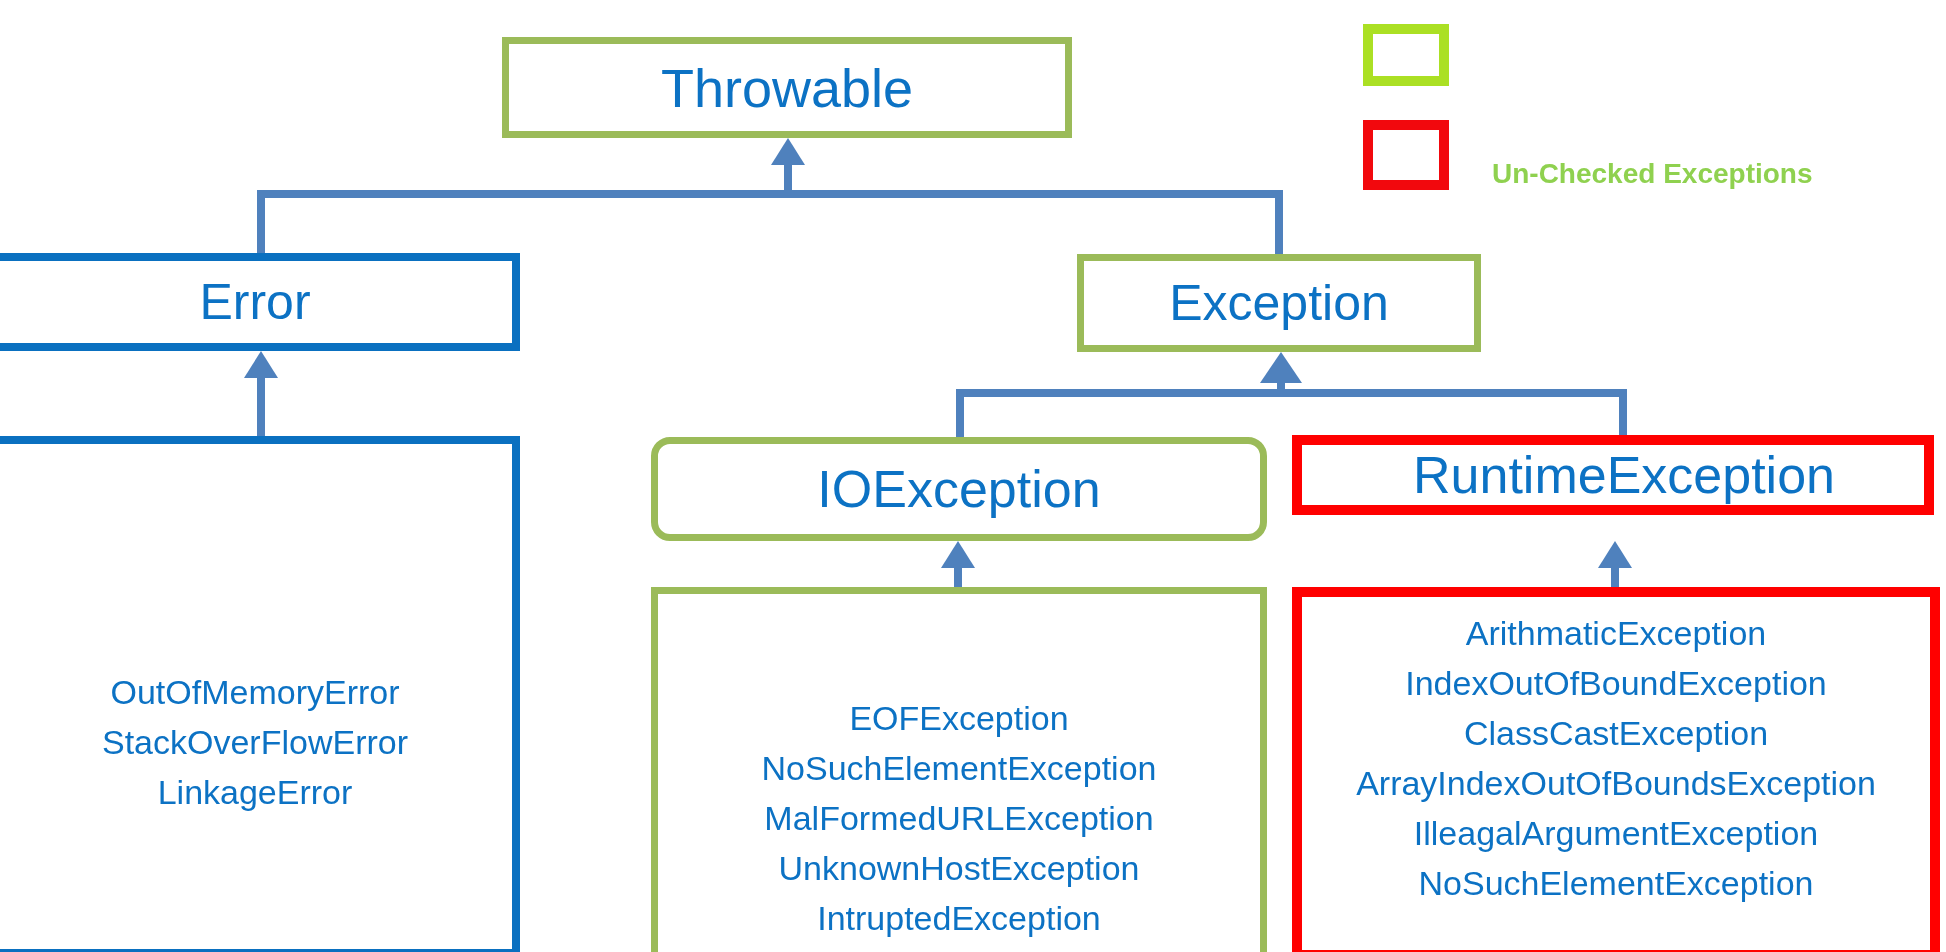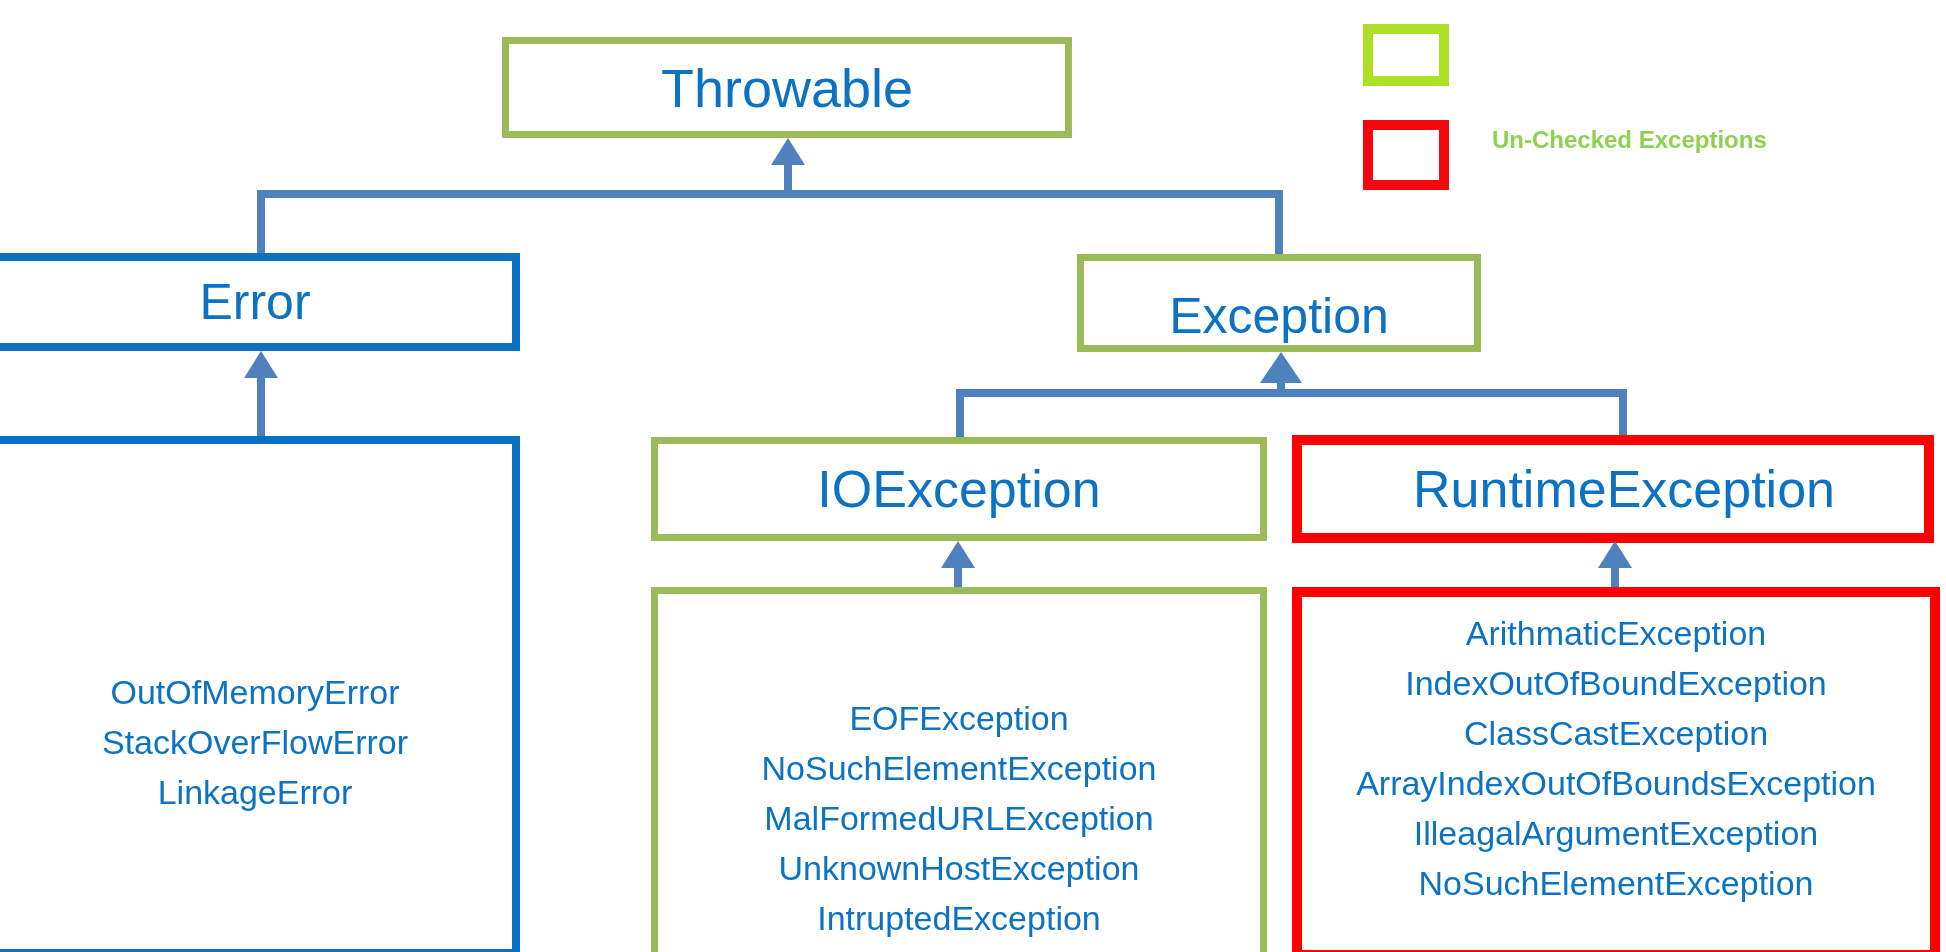--- a/index.html
+++ b/index.html
@@ -70,38 +70,38 @@
   <div class="arrowhead" style="left:771px; top:128px;"></div>
   <div class="conn" style="left:784px; top:150px; width:8px; height:38px;"></div>
   <div class="conn" style="left:257px; top:180px; width:1026px; height:8px;"></div>
   <div class="conn" style="left:257px; top:180px; width:8px; height:63px;"></div>
   <div class="conn" style="left:1275px; top:180px; width:8px; height:64px;"></div>
 
   <div class="node blue-border" style="left:-10px; top:243px; width:530px; height:98px; font-size:50px;">
     <span>Error</span>
   </div>
 
-  <div class="node green-border" style="left:1077px; top:244px; width:404px; height:98px; font-size:50px;align-items:flex-end;">
+  <div class="node green-border" style="left:1077px; top:244px; width:404px; height:98px; font-size:50px;">
     <span>Exception</span>
   </div>
 
   <div class="arrowhead" style="left:244px; top:341px;"></div>
   <div class="conn" style="left:257px; top:363px; width:8px; height:63px;"></div>
 
   <div class="arrowhead fat" style="left:1260px; top:342px;"></div>
   <div class="conn" style="left:1277px; top:368px; width:8px; height:19px;"></div>
   <div class="conn" style="left:956px; top:379px; width:671px; height:8px;"></div>
   <div class="conn" style="left:956px; top:379px; width:8px; height:48px;"></div>
   <div class="conn" style="left:1619px; top:379px; width:8px; height:46px;"></div>
 
-  <div class="node green-border" style="left:651px; top:427px; width:616px; height:104px; font-size:52px;">
+  <div class="node green-border" style="left:651px; top:427px; width:616px; height:104px; font-size:52px;border-radius:19px;">
     <span>IOException</span>
   </div>
 
-  <div class="node red-border" style="left:1292px; top:425px; width:642px; height:108px; font-size:52px;padding-left:22px;">
+  <div class="node red-border" style="left:1292px; top:425px; width:642px; height:80px; font-size:52px;padding-left:22px;">
     <span>RuntimeException</span>
   </div>
 
   <div class="arrowhead" style="left:941px; top:531px;"></div>
   <div class="conn" style="left:954px; top:553px; width:8px; height:24px;"></div>
 
   <div class="arrowhead" style="left:1598px; top:531px;"></div>
   <div class="conn" style="left:1611px; top:553px; width:8px; height:24px;"></div>
 
   <div class="list-box blue-border" style="left:-10px; top:426px; width:530px; height:521px; padding-top:223px;">
@@ -123,15 +123,15 @@
       <div class="list-line">IndexOutOfBoundException</div>
       <div class="list-line">ClassCastException</div>
       <div class="list-line">ArrayIndexOutOfBoundsException</div>
       <div class="list-line">IlleagalArgumentException</div>
       <div class="list-line">NoSuchElementException</div>
     </div>
 
   <div class="legend-swatch" style="left:1363px; top:14px; width:86px; height:62px; border:10px solid var(--legend-green,#abe024);"></div>
 
   <div class="legend-swatch" style="left:1363px; top:110px; width:86px; height:70px; border:10px solid var(--legend-red,#f2080d);"></div>
-  <div class="legend-label" style="left:1492px; top:116px; font-size:24px; color:var(--unchecked-label-color,#8fd14f);">Un-Checked Exceptions</div>
+  <div class="legend-label" style="left:1492px; top:148px; font-size:28px; color:var(--unchecked-label-color,#8fd14f);">Un-Checked Exceptions</div>
 
 </div>
 
 </body></html>

